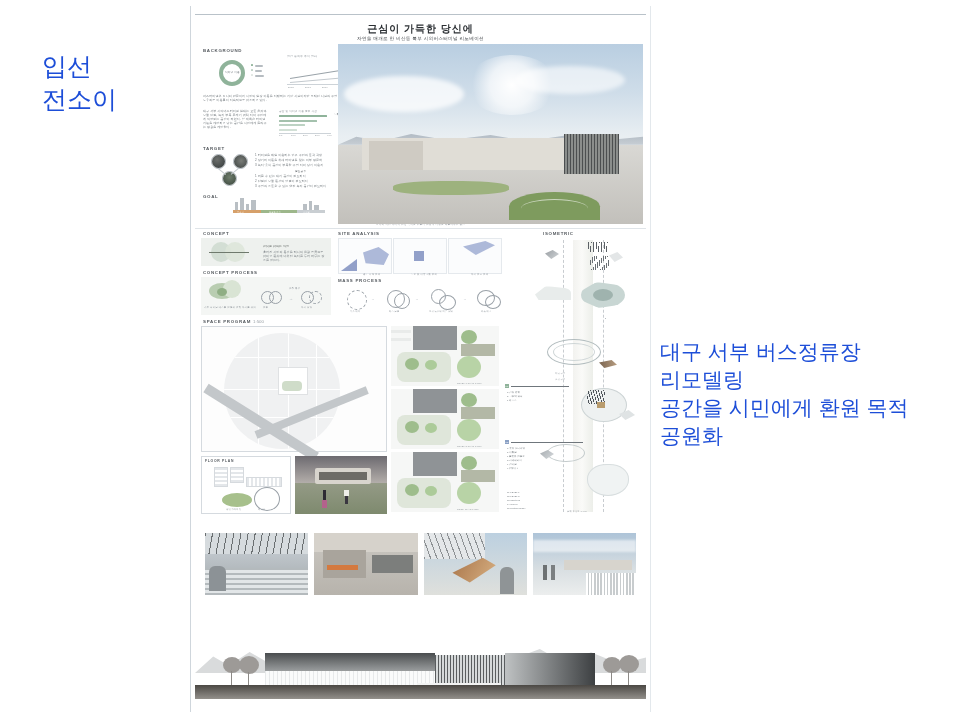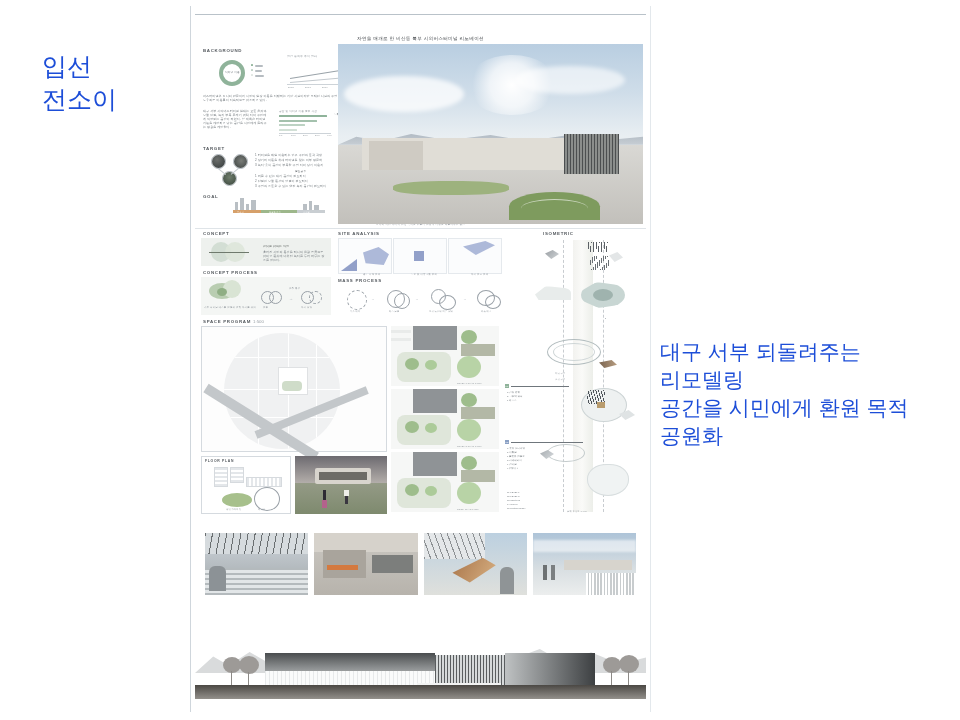--- a/index.html
+++ b/index.html
@@ -84,30 +84,31 @@
   #elevation{position:absolute;left:0;right:0;top:617px;height:70px;overflow:hidden;background:#ffffff;}
   .mtn{position:absolute;background:#d9dbdc;}
   .tree-c{position:absolute;border-radius:50%;background:#9d9a97;}
   .trunk{position:absolute;width:.8px;background:#8d8a87;}
 </style>
 </head>
 <body>
 
 <div class="slide-caption" id="caption-left">입선
 전소이</div>
-<div class="slide-caption" id="caption-right">대구 서부 되돌려주는
+<div class="slide-caption" id="caption-right">대구 서부 버스정류장
 리모델링
 공간을 시민에게 환원 목적
 공원화</div>
 
 <div id="poster">
   <div id="poster-inner">
 
     <div class="hrule" style="top:2px;"></div>
 
+    <div id="poster-title">근심이 가득한 당신에</div>
     <div id="poster-subtitle">자연을 매개로 한 비산동 북부 시외버스터미널 리노베이션</div>
 
     <div class="sec-label" style="left:8px;top:36px;">BACKGROUND</div>
 
     <div class="donut" style="left:24px;top:48px;width:26px;height:26px;border:4px solid #8fb39a;"></div>
     <div class="donut" style="left:30px;top:54px;width:14px;height:14px;background:#fff;"></div>
     <div class="caption" style="left:30px;top:58px;font-size:2.6px;color:#6f767c;">터미널 이용</div>
     <div>
       <div class="legend-dot" style="left:56px;top:52px;background:#8fb39a;"></div>
       <div class="legend-dot" style="left:56px;top:57px;background:#bdd0c3;"></div>

